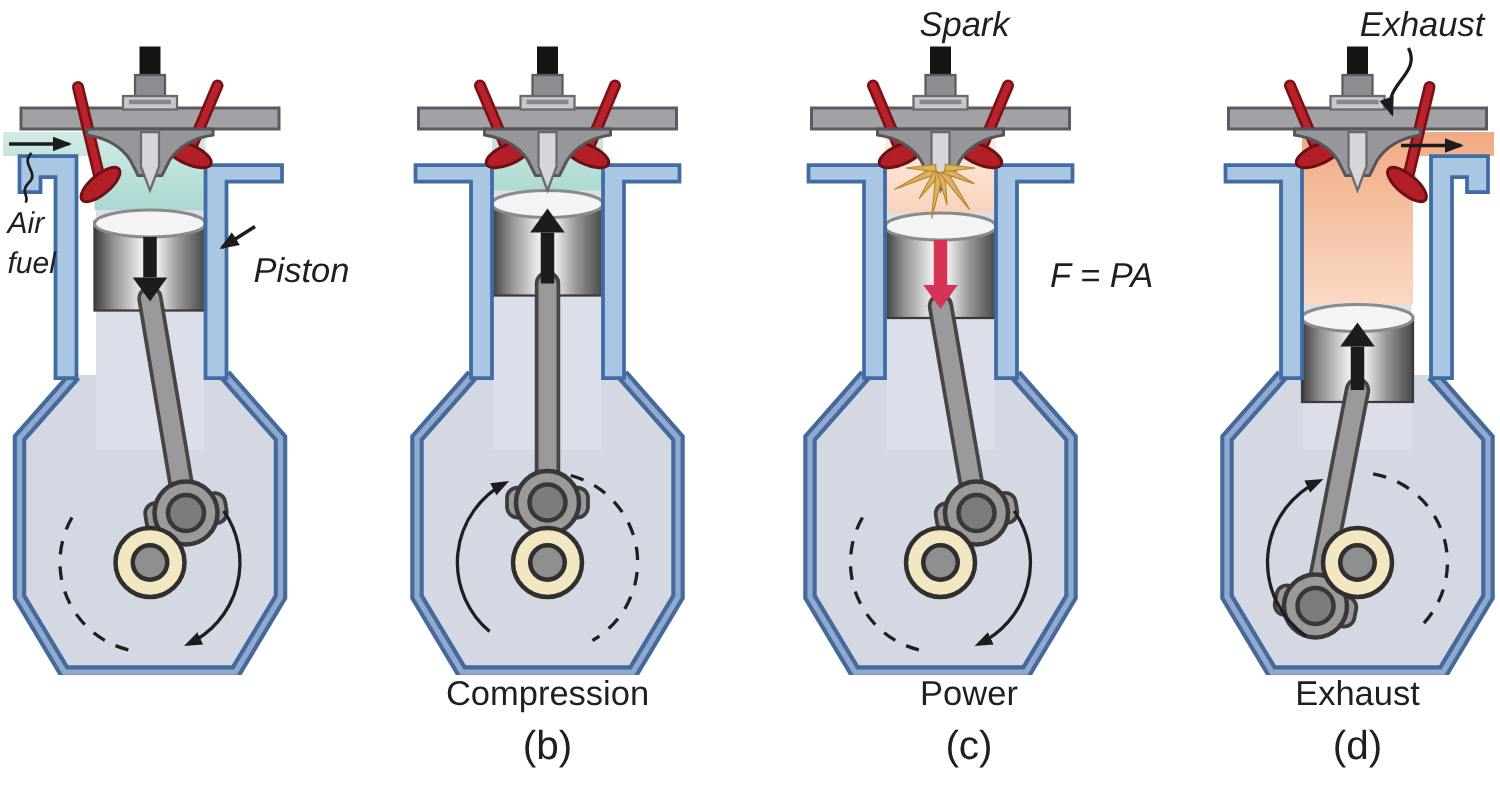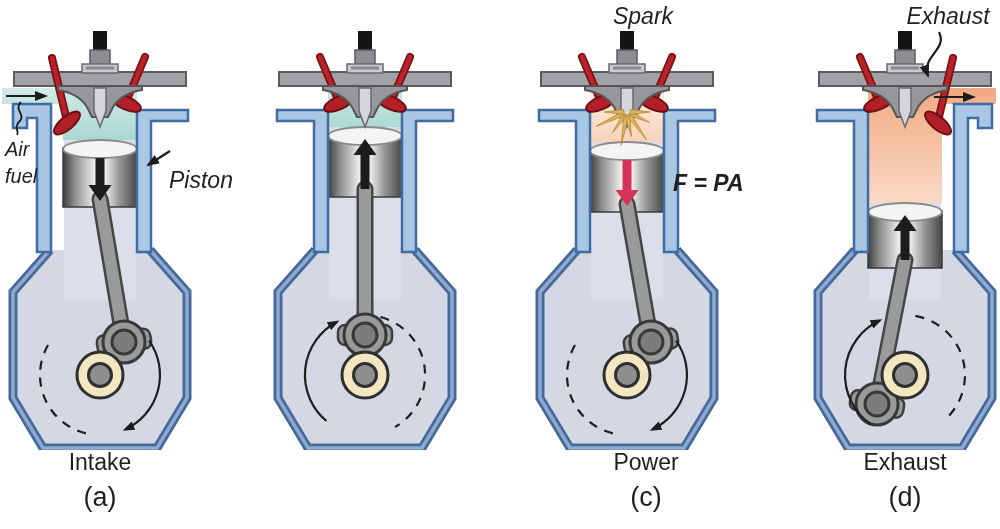--- a/index.html
+++ b/index.html
@@ -9,21 +9,21 @@
   .engine{position:absolute;left:0;top:0;width:250px;height:450px;}
   .caption{position:absolute;top:449px;width:200px;text-align:center;line-height:26px;}
   .caption .cap-label{font-size:23px;}
   .caption .cap-letter{font-size:27px;margin-top:7px;line-height:30px;}
   .cap-a{left:0px;} .cap-b{left:265px;} .cap-c{left:546px;} .cap-d{left:805px;}
   .ann{position:absolute;font-size:23px;white-space:nowrap;font-style:italic;}
   .air-fuel{left:5px;top:136px;line-height:27px;font-size:20px;}
   .air-fuel span{display:block;}
   .piston-lbl{left:169px;top:136px;margin-top:31px;}
   .spark-lbl{left:595px;top:3px;width:96px;text-align:center;}
-  .fpa{left:673px;top:170px;font-style:italic;font-weight:bold;}
+  .fpa{left:700px;top:170px;font-style:italic;}
   .exhaust-lbl{left:900px;top:3px;width:96px;text-align:center;}
   .overlay{position:absolute;left:0;top:0;pointer-events:none;}
 </style>
 </head>
 <body>
 
 <div class="stage">
 
   <figure class="panel" style="left:0px">
       <div class="engine" id="engine-0"><svg viewBox="0 0 250 450" width="250" height="450">
@@ -333,23 +333,23 @@
           <g>
             <line x1="203" y1="58" x2="188" y2="121" stroke="#7d1014" stroke-width="8" stroke-linecap="round"></line>
             <line x1="203" y1="58" x2="188" y2="121" stroke="#b8232b" stroke-width="4.5" stroke-linecap="round"></line>
             <ellipse cx="188" cy="123" rx="16" ry="6.5" fill="#b21f26" stroke="#6d1015" stroke-width="2" transform="rotate(40 188 123)"></ellipse>
           </g>
           <path d="M 113,86 L 197,86 L 197,90 Q 177,93 168,107 L 163,117 L 147,117 L 142,107 Q 133,93 113,90 Z" fill="#97979b" stroke="#55555a" stroke-width="2"></path>
           <path d="M 149,88 L 161,88 L 161,111 L 155,127 L 149,111 Z" fill="#d6d6da" stroke="#6a6a6e" stroke-width="1.5"></path>
         </svg></div>
     </figure>
 
-  <div class="caption cap-a">
-    <div class="cap-label">Intake</div>
-    <div class="cap-letter">(a)</div>
+  <div class="caption cap-b">
+    <div class="cap-label">Compression</div>
+    <div class="cap-letter">(b)</div>
   </div>
   <div class="caption cap-c">
     <div class="cap-label">Power</div>
     <div class="cap-letter">(c)</div>
   </div>
   <div class="caption cap-d">
     <div class="cap-label">Exhaust</div>
     <div class="cap-letter">(d)</div>
   </div>
 

